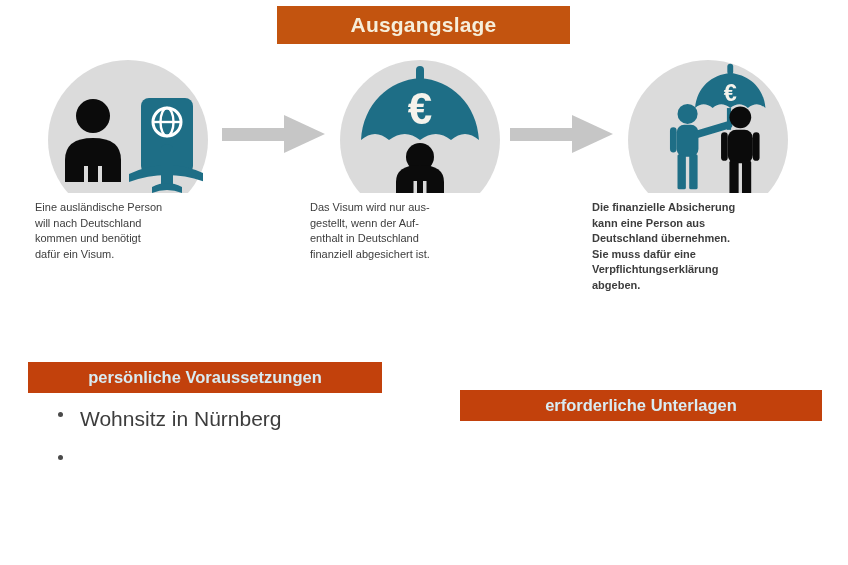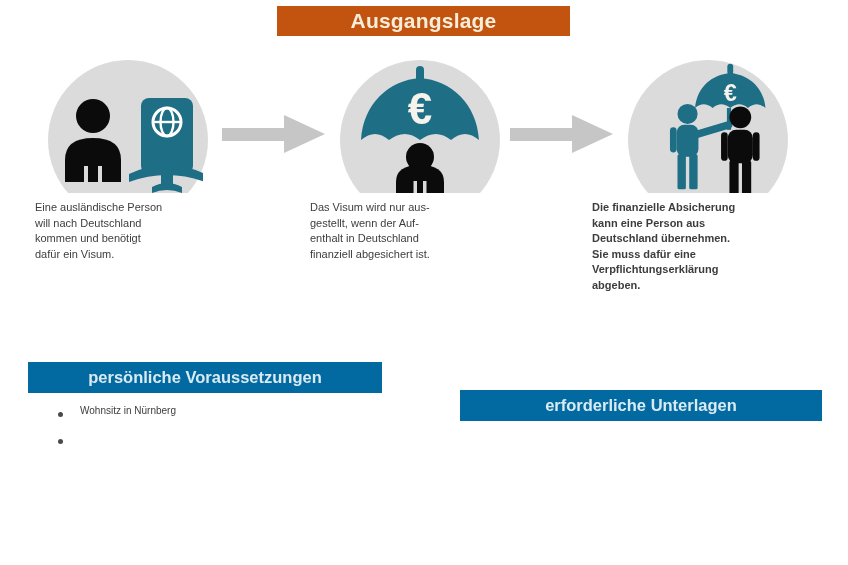--- a/index.html
+++ b/index.html
@@ -8,21 +8,21 @@
     width: 848px;
     height: 565px;
     background: #ffffff;
     font-family: "Liberation Sans", sans-serif;
     overflow: hidden;
   }
   
   .title-box {
     position: absolute;
     left: 277px; top: 6px;
-    width: 293px; height: 30px;
+    width: 293px; height: 38px;
     background: #C3540F;
     color: #F6EEDA;
     font-size: 21px;
     font-weight: bold;
     display: flex; align-items: center; justify-content: center;
     letter-spacing: 0.2px;
   }
   
   .circle-clip {
     position: absolute;
@@ -54,42 +54,42 @@
     color: #3D3D3D;
     white-space: pre-line;
   }
   .step-text-1 { left: 35px;  width: 235px; }
   .step-text-2 { left: 310px; width: 235px; }
   .step-text-3 { left: 592px; width: 250px; font-weight: bold; }
   
   .section-header {
     position: absolute;
     top: 362px; height: 31px;
-    background: #0369a1;
+    background: #c2410c;
     color: #D9EBF2;
     font-size: 16.5px;
     font-weight: bold;
     display: flex; align-items: center; justify-content: center;
   }
   .section-header-left  { left: 28px;  width: 354px; }
   .section-header-right { left: 460px; width: 362px; margin-top: 28px; }
   
   .bullet-list {
     position: absolute;
     top: 404px;
     margin: 0; padding: 0;
     list-style: none;
   }
   .bullet-list-left  { left: 58px;  width: 330px; }
   .bullet-list-right { left: 478px; width: 350px; }
   .bullet-list li {
     display: flex;
     gap: 17px;
     margin-bottom: 13px;
-    font-size: 10px;
+    font-size: 21px;
     line-height: 1.42;
     color: #3D3D3D;
   }
   .dot {
     flex: none;
     width: 5px; height: 5px;
     border-radius: 50%;
     background: #4A4A4A;
     margin-top: 8px;
   }

